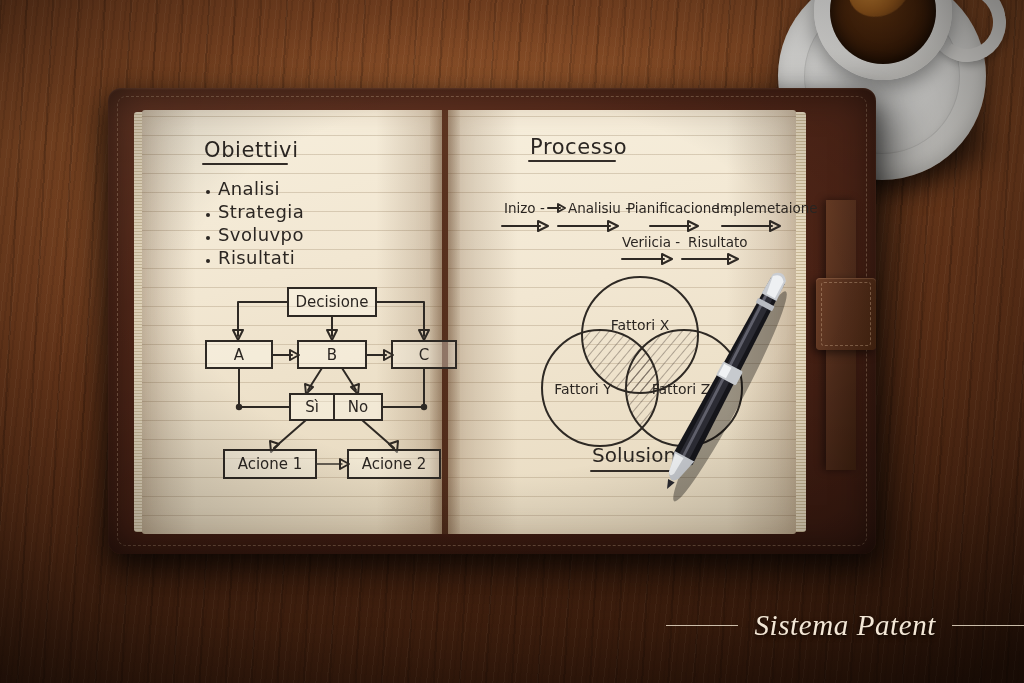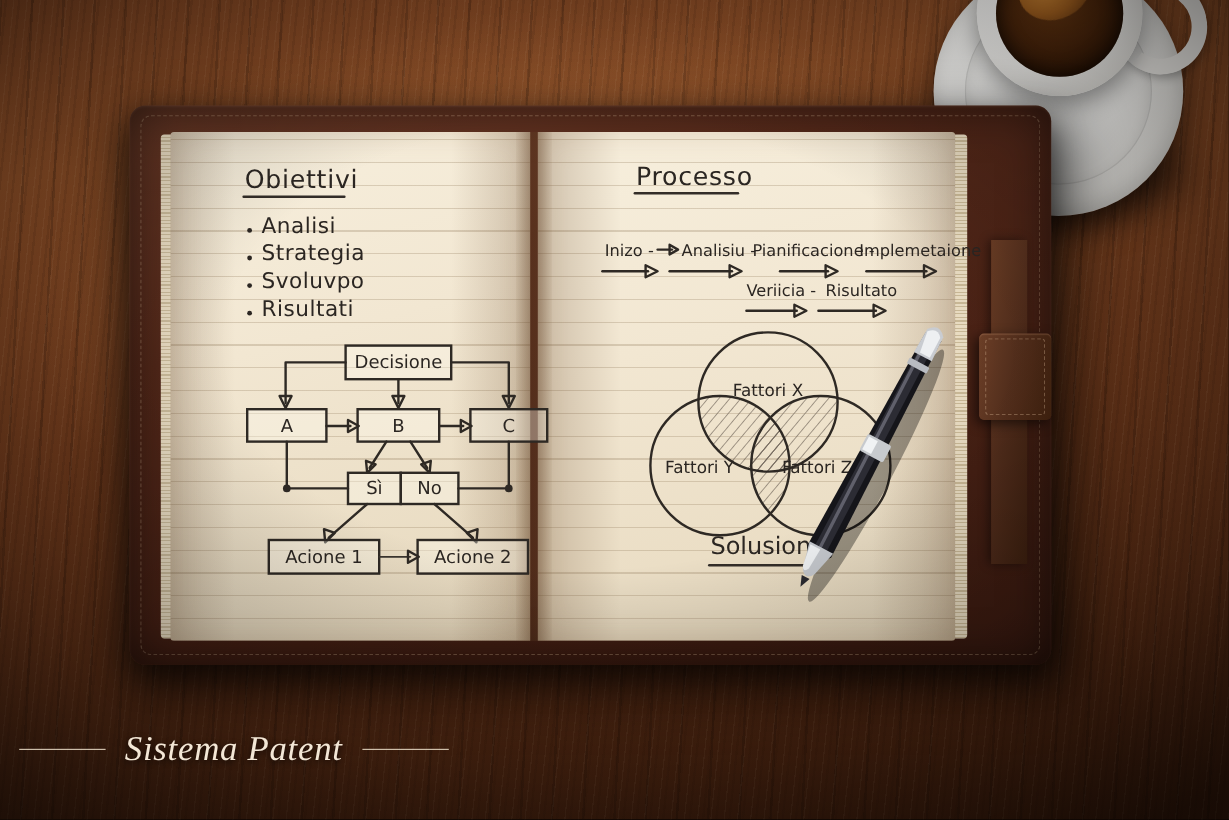--- a/index.html
+++ b/index.html
@@ -98,21 +98,21 @@
   .coffee{position:absolute;left:16px;top:16px;width:106px;height:106px;border-radius:50%;
     background:radial-gradient(circle at 44% 38%, #6b3a12 0%, #4a250b 46%, #2b1405 78%, #1a0c03 100%);
     box-shadow:inset 0 0 16px rgba(0,0,0,.7);}
   .crema{position:absolute;left:18px;top:6px;width:62px;height:52px;border-radius:50% 45% 55% 50%;
     background:radial-gradient(ellipse at 40% 40%, rgba(224,150,60,.95) 0%, rgba(186,112,36,.75) 55%, rgba(120,62,16,0) 100%);
     transform:rotate(-18deg);filter:blur(.4px);}
   .cup-shadow{position:absolute;left:800px;top:110px;width:190px;height:70px;border-radius:50%;
     background:rgba(0,0,0,.45);filter:blur(16px);}
 
   
-  .caption{position:absolute;left:16px;right:0;top:600px;text-align:left;
+  .caption{position:absolute;left:16px;right:0;top:600px;text-align:right;
     color:#f3e7d6;font-family:"Liberation Serif",serif;font-style:italic;font-size:29px;
     letter-spacing:.6px;text-shadow:0 2px 5px rgba(0,0,0,.75);}
   .cap-row{display:inline-flex;align-items:center;gap:16px;}
   .cap-rule{display:inline-block;width:72px;height:1.5px;background:#e8dac6;opacity:.85;}
 </style>
 </head>
 <body>
 
 <div id="scene">
 

